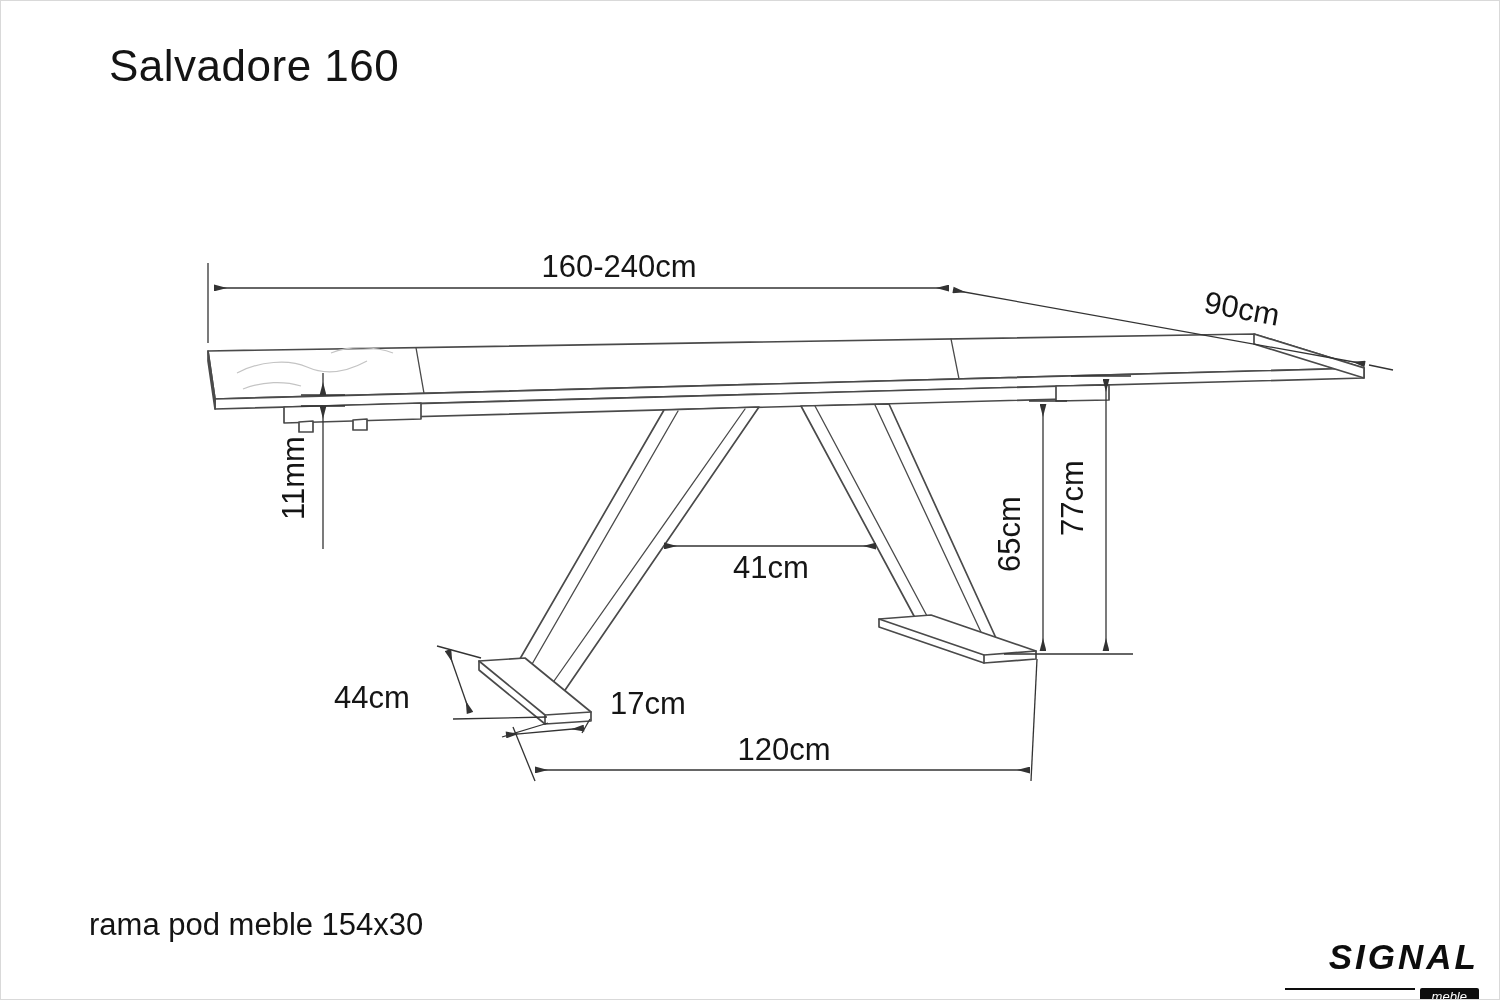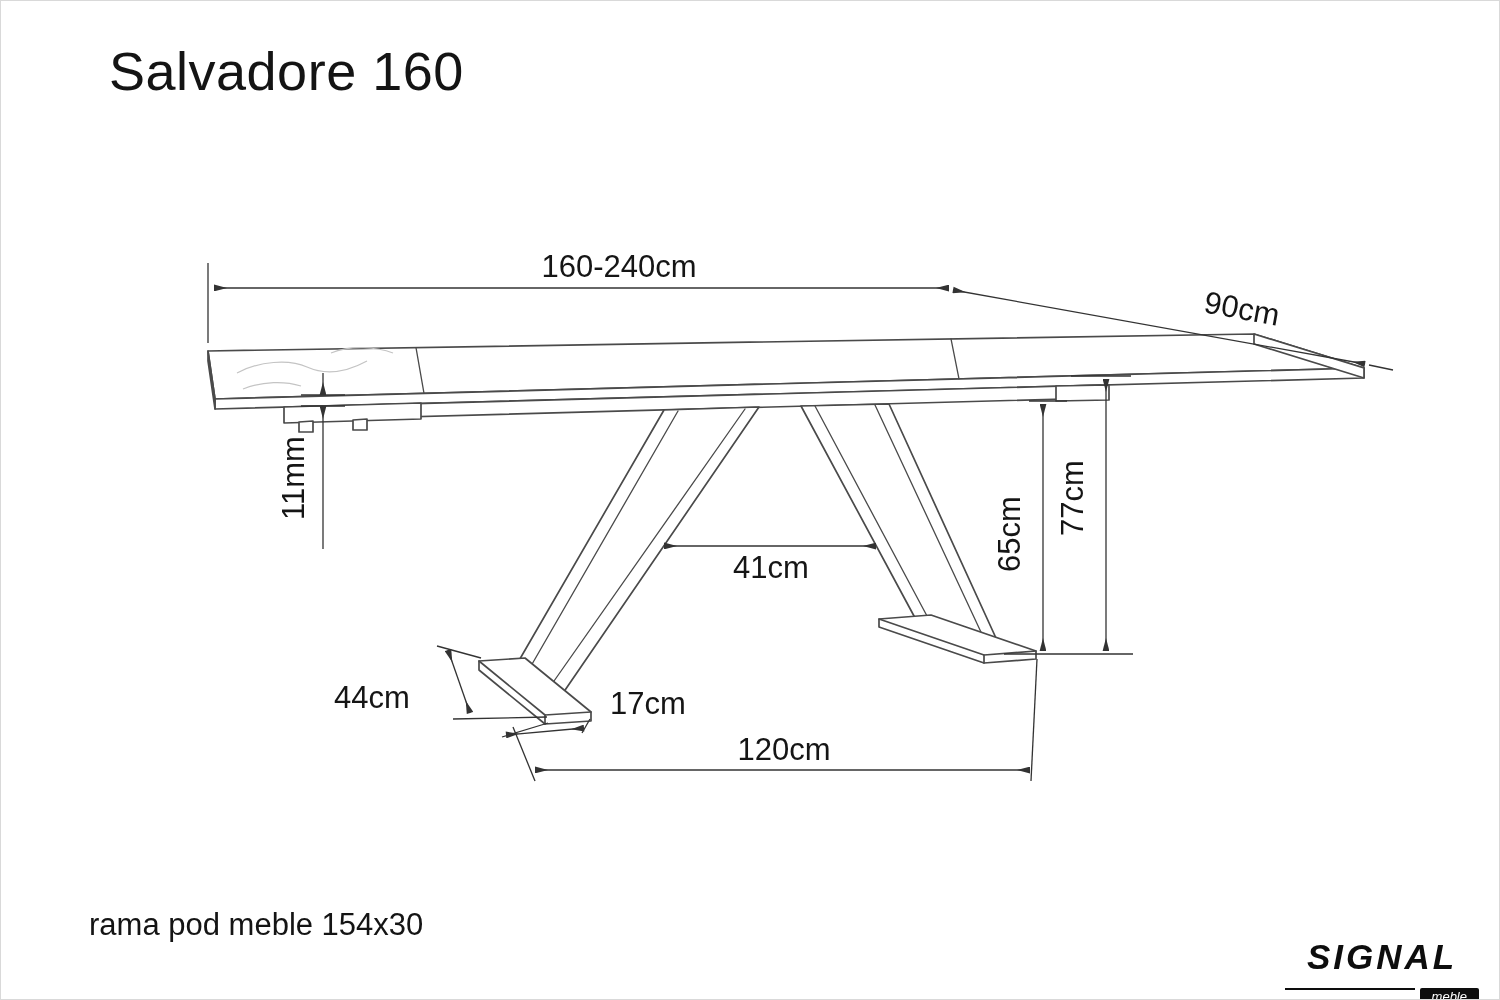--- a/index.html
+++ b/index.html
@@ -3,30 +3,30 @@
 <meta charset="utf-8">
 <style>
   html,body { margin:0; padding:0; background:#ffffff; }
   .page {
     position:relative; width:1500px; height:1000px; background:#ffffff;
     border:1px solid #d9d9d9; box-sizing:border-box; overflow:hidden;
     font-family:"Liberation Sans", sans-serif; color:#151515;
   }
   .diagram { position:absolute; left:0; top:0; width:1500px; height:1000px; }
   .title {
-    position:absolute; left:108px; top:42px; font-size:54px; line-height:1.05;
+    position:absolute; left:108px; top:42px; font-size:44px; line-height:1.05;
     color:#141414; letter-spacing:0.5px; white-space:nowrap;
   }
   .footer-note {
     position:absolute; left:88px; top:906px; font-size:31px; color:#141414; white-space:nowrap;
   }
   .logo { position:absolute; left:1284px; top:938px; width:194px; }
   .logo-brand {
     font-size:35px; font-weight:bold; font-style:italic; letter-spacing:3px;
-    line-height:1; text-align:center; color:#0d0d0d; white-space:nowrap;
+    line-height:1; text-align:right; color:#0d0d0d; white-space:nowrap;
   }
   .logo-badge-row { display:flex; margin-top:14px; }
   .logo-rule { flex:1; height:2px; background:#0d0d0d; margin-right:5px; }
   .logo-badge {
     background:#0d0d0d; color:#ffffff; font-size:13px; font-style:italic;
     padding:1px 12px 2px; border-radius:2px; white-space:nowrap;
   }
   .struct { stroke:#4a4a4a; stroke-width:1.7; fill:none; stroke-linejoin:round; stroke-linecap:round; }
   .struct-fill { stroke:#4a4a4a; stroke-width:1.7; fill:#ffffff; stroke-linejoin:round; }
   .thin { stroke-width:1.3; }

